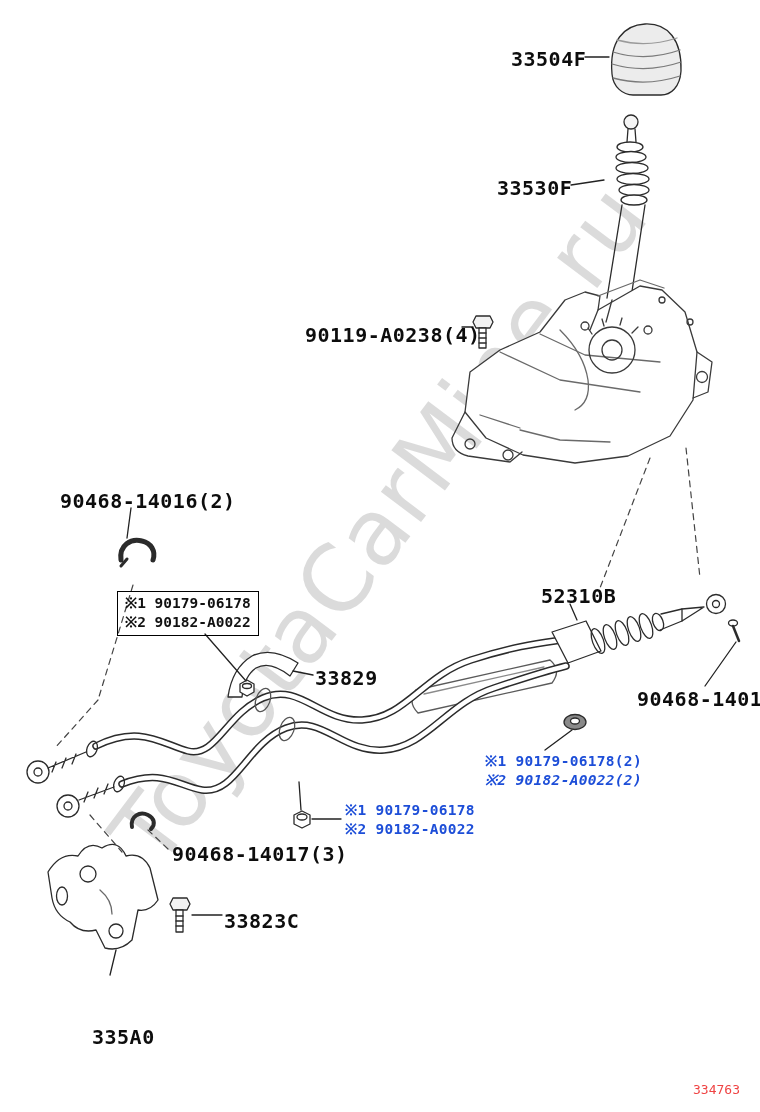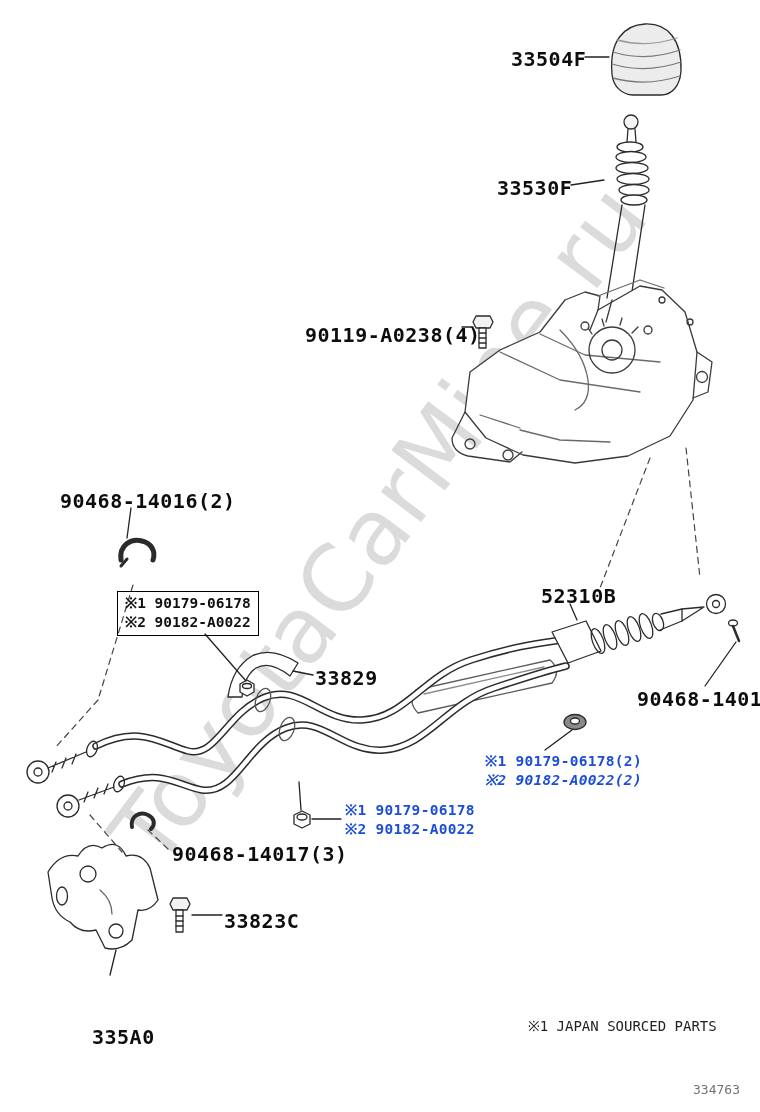--- a/index.html
+++ b/index.html
@@ -26,21 +26,21 @@
   }
   .ref-box{
     position:absolute;left:117px;top:591px;border:1.7px solid #000;
     padding:2px 7px 3px 7px;background:transparent;
   }
   .ref-box .line{font-size:14.5px;font-weight:bold;white-space:nowrap;line-height:19px;}
   .footnote{
     position:absolute;font-size:14px;font-weight:500;white-space:nowrap;color:#222;
   }
   .diagram-code{
-    position:absolute;left:693px;top:1082px;font-size:13px;color:#737373;
+    position:absolute;left:693px;top:1082px;font-size:13px;color:#ef4444;
   }
 </style>
 </head>
 <body>
 
 <div class="page">
 
   <div class="watermark">ToyotaCarMine.ru</div>
 
   <svg class="drawing" width="760" height="1112" viewBox="0 0 760 1112" fill="none" stroke="#2b2b2b" stroke-width="1.3" stroke-linecap="round" stroke-linejoin="round">
@@ -216,17 +216,16 @@
     <div class="line">※1 90179-06178</div>
     <div class="line">※2 90182-A0022</div>
   </div>
 
   <div class="ref-label" style="left:485px;top:752px;">※1 90179-06178(2)</div>
   <div class="ref-label" style="left:485px;top:771px;font-style:italic;">※2 90182-A0022(2)</div>
 
   <div class="ref-label" style="left:345px;top:801px;">※1 90179-06178</div>
   <div class="ref-label" style="left:345px;top:820px;">※2 90182-A0022</div>
 
-  <div class="footnote" style="left:528px;top:1016px;">※1 JAPAN SOURCED PARTS</div>
 
   <div class="diagram-code">334763</div>
 
 </div>
 
 </body></html>

